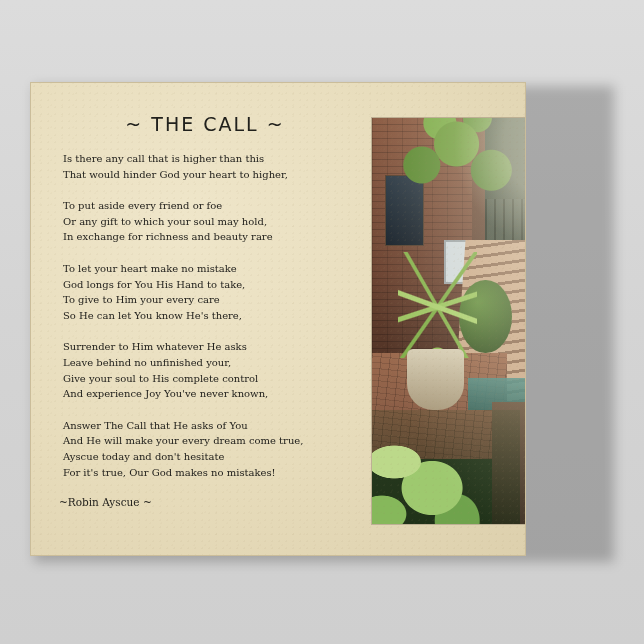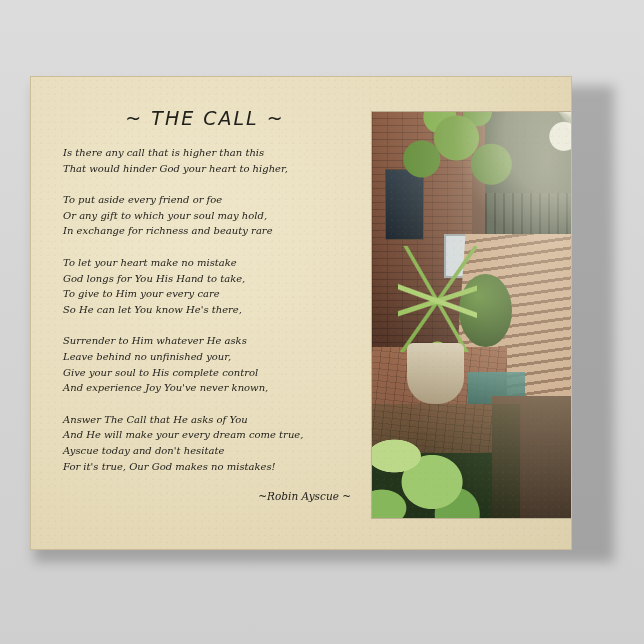--- a/index.html
+++ b/index.html
@@ -28,30 +28,29 @@
     top: 86px;
     width: 580px;
     height: 476px;
     background: rgba(0,0,0,0.22);
     filter: blur(6px);
   }
 
   #poster {
     position: absolute;
     left: 30px;
-    top: 76px;
-    width: 542px;
+    top: 82px;
+    width: 496px;
     height: 474px;
     background: #e9dfc0;
     background:
       radial-gradient(ellipse at 30% 30%, #efe6ca 0%, #e7dcbb 55%, #ddd0ad 100%);
     box-sizing: border-box;
     border: 1px solid #cbbd9a;
     overflow: hidden;
-    font-style: italic;
   }
 
   
   #poster::after {
     content: "";
     position: absolute;
     inset: 0;
     pointer-events: none;
     background-image:
       radial-gradient(rgba(160,140,100,0.10) 1px, transparent 1px),
@@ -83,21 +82,21 @@
     margin: 0 0 16px 4px;
     font-family: "DejaVu Serif", serif;
     font-size: 10px;
     line-height: 15.6px;
     color: #22211d;
     white-space: nowrap;
   }
   .stanza .line { display: block; }
 
   #poem-author {
-    text-align: right;
+    text-align: left;
     font-family: "DejaVu Serif", serif;
     font-size: 10.5px;
     color: #22211d;
   }
 
   
   #photo {
     position: absolute;
     left: 340px;
     top: 34px;

